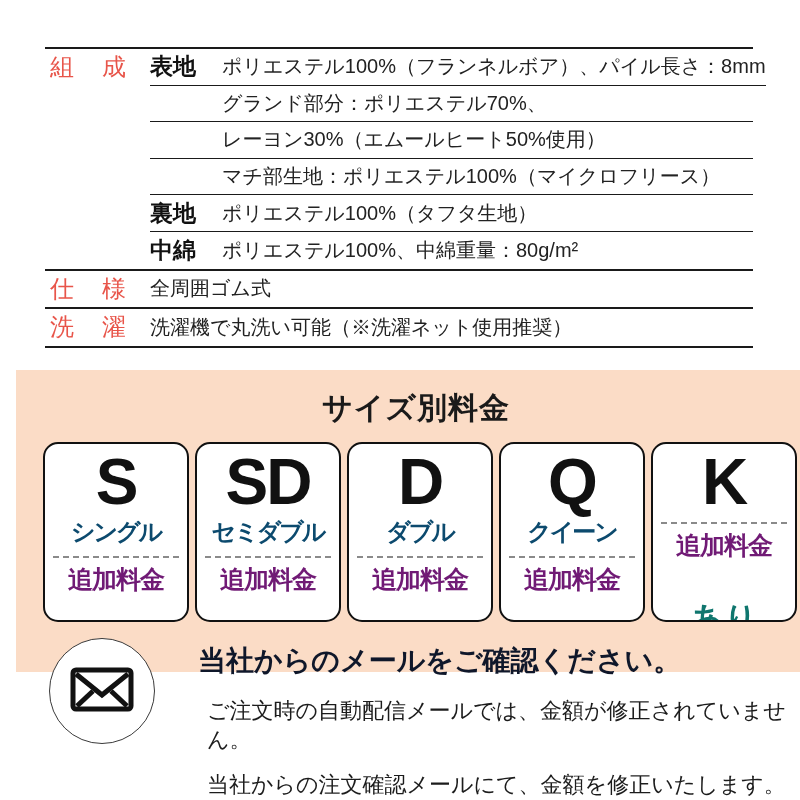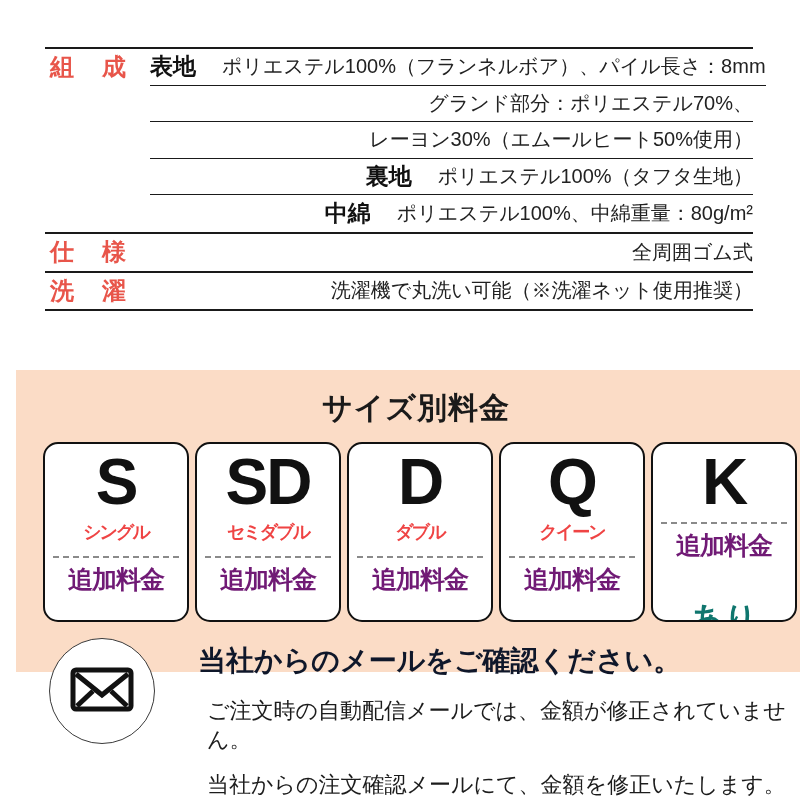--- a/index.html
+++ b/index.html
@@ -10,43 +10,43 @@
   
   .spec-table{
     position:absolute;left:45px;top:47px;width:708px;
     border-top:2px solid #1a1a1a;
   }
   .spec-row{height:36.6px;display:flex;align-items:stretch;}
   .spec-row.div-full{border-bottom:2px solid #1a1a1a;}
   .spec-label{width:105px;flex-shrink:0;display:flex;align-items:center;}
   .jl{
     display:inline-block;width:76px;margin-left:5px;
-    font-size:24px;font-weight:bold;color:#e8554a;
+    font-size:24px;font-weight:normal;color:#e8554a;
     text-align:justify;text-align-last:justify;line-height:1;
   }
-  .spec-body{flex:1;display:flex;align-items:center;box-sizing:border-box;justify-content:flex-end;}
+  .spec-body{flex:1;display:flex;align-items:center;box-sizing:border-box;}
   .div-indent .spec-body{border-bottom:1px solid #1a1a1a;}
   .spec-sub{width:72px;flex-shrink:0;font-size:23px;font-weight:bold;color:#111;line-height:1;}
   .spec-text{font-size:20px;color:#222;white-space:nowrap;letter-spacing:0;}
   
   .size-section{
     position:absolute;left:16px;top:370px;width:800px;height:302px;
     background:#fbdcc6;
   }
   .size-title{
     position:absolute;top:18px;left:0;width:100%;text-align:center;
     font-size:30px;font-weight:800;color:#1a1a1a;letter-spacing:1px;margin:0;
   }
   .cards{position:absolute;left:27px;top:72px;display:flex;gap:6px;}
   .card{
     width:146px;height:180px;box-sizing:border-box;background:#ffffff;
     border:2px solid #111;border-radius:15px;text-align:center;overflow:hidden;
   }
   .size-code{font-size:64px;line-height:62px;margin-top:7px;font-weight:800;color:#111;letter-spacing:-2px;}
-  .size-name{font-size:18px;line-height:30px;margin-top:4px;font-weight:600;color:#ef4444;letter-spacing:-2px;white-space:nowrap;}
+  .size-name{font-size:24px;line-height:30px;margin-top:4px;font-weight:600;color:#0c4a6e;letter-spacing:-2px;white-space:nowrap;}
   .size-divider{border-top:2px dashed #8a8a8a;margin:9px 8px 6px;height:0;}
   .fee-label{font-size:25px;line-height:30px;font-weight:bold;color:#701a75;letter-spacing:-1px;}
   .fee-value{font-size:33px;line-height:29px;font-weight:bold;color:#0f766e;margin-top:44px;}
   
   .notice-circle{
     position:absolute;left:33px;top:268px;width:106px;height:106px;
     background:#fff;border:1.5px solid #3a3a3a;border-radius:50%;
     display:flex;align-items:center;justify-content:center;box-sizing:border-box;
   }
   .notice-text{position:absolute;left:175px;top:272px;}
@@ -81,20 +81,29 @@
   <div class="spec-row div-indent">
     <div class="spec-label">
       <span class="jl"></span>
     </div>
     <div class="spec-body">
       <div class="spec-sub"></div>
       <div class="spec-text">レーヨン30%（エムールヒート50%使用）</div>
     </div>
   </div>
 
+  <div class="spec-row div-indent">
+    <div class="spec-label">
+      <span class="jl"></span>
+    </div>
+    <div class="spec-body">
+      <div class="spec-sub"></div>
+      <div class="spec-text">マチ部生地：ポリエステル100%（マイクロフリース）</div>
+    </div>
+  </div>
 
   <div class="spec-row div-indent">
     <div class="spec-label">
       <span class="jl"></span>
     </div>
     <div class="spec-body">
       <div class="spec-sub">裏地</div>
       <div class="spec-text">ポリエステル100%（タフタ生地）</div>
     </div>
   </div>

